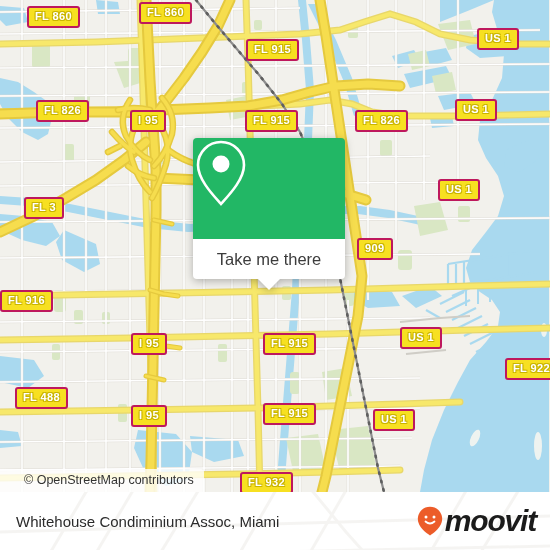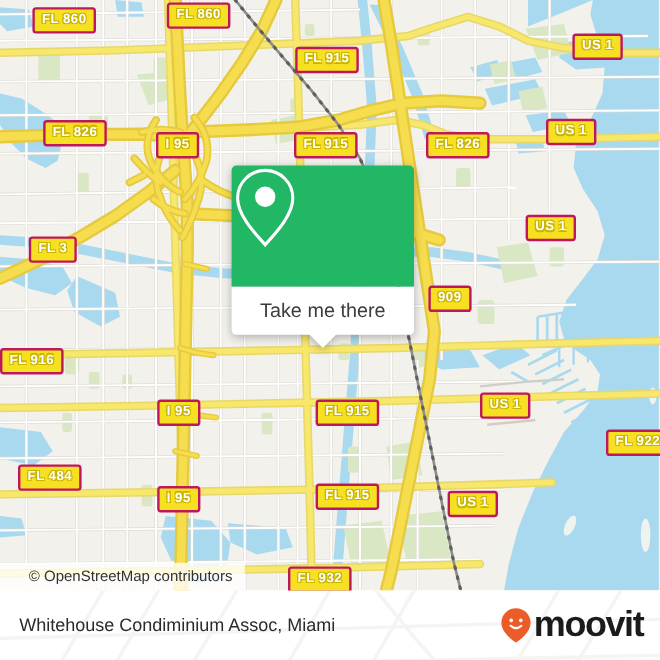--- a/index.html
+++ b/index.html
@@ -81,21 +81,21 @@
     position:absolute;left:0;top:492px;width:550px;height:58px;
     background:#ffffff;overflow:hidden;
   }
   .footer-watermark{position:absolute;left:0;top:-20px;opacity:.5;}
   .footer-title{
     position:absolute;left:16px;top:50%;transform:translateY(-50%);
     font-size:15px;color:#2b2b2b;white-space:nowrap;
   }
   .logo{
     position:absolute;right:14px;top:50%;transform:translateY(-50%);
-    display:flex;align-items:center;gap:2px;
+    display:flex;align-items:center;gap:2px;font-style:italic;
   }
   .logo-word{
     font-size:30px;font-weight:bold;color:#1b1b1b;letter-spacing:-1.2px;
     line-height:1;
   }
 </style>
 </head>
 <body>
 
 <div class="screen">
@@ -407,21 +407,21 @@
         <div class="shield" style="left: 355px; top: 110px;">FL 826</div>
         <div class="shield" style="left: 455px; top: 99px;">US 1</div>
         <div class="shield" style="left: 438px; top: 179px;">US 1</div>
         <div class="shield" style="left: 24px; top: 197px;">FL 3</div>
         <div class="shield" style="left: 357px; top: 238px;">909</div>
         <div class="shield" style="left: 0px; top: 290px; text-align: center;">FL 916</div>
         <div class="shield" style="left: 131px; top: 333px;">I 95</div>
         <div class="shield" style="left: 263px; top: 333px;">FL 915</div>
         <div class="shield" style="left: 400px; top: 327px;">US 1</div>
         <div class="shield" style="left: 505px; top: 358px;">FL 922</div>
-        <div class="shield" style="left: 15px; top: 387px;">FL 484</div>
+        <div class="shield" style="left: 15px; top: 387px;">FL 488</div>
         <div class="shield" style="left: 131px; top: 405px;">I 95</div>
         <div class="shield" style="left: 263px; top: 403px;">FL 915</div>
         <div class="shield" style="left: 373px; top: 409px;">US 1</div>
         <div class="shield" style="left: 240px; top: 472px;">FL 932</div>
       </div>
 
     <div class="attrib">© OpenStreetMap contributors</div>
 
     <div class="popup">
       <div class="popup-top">

